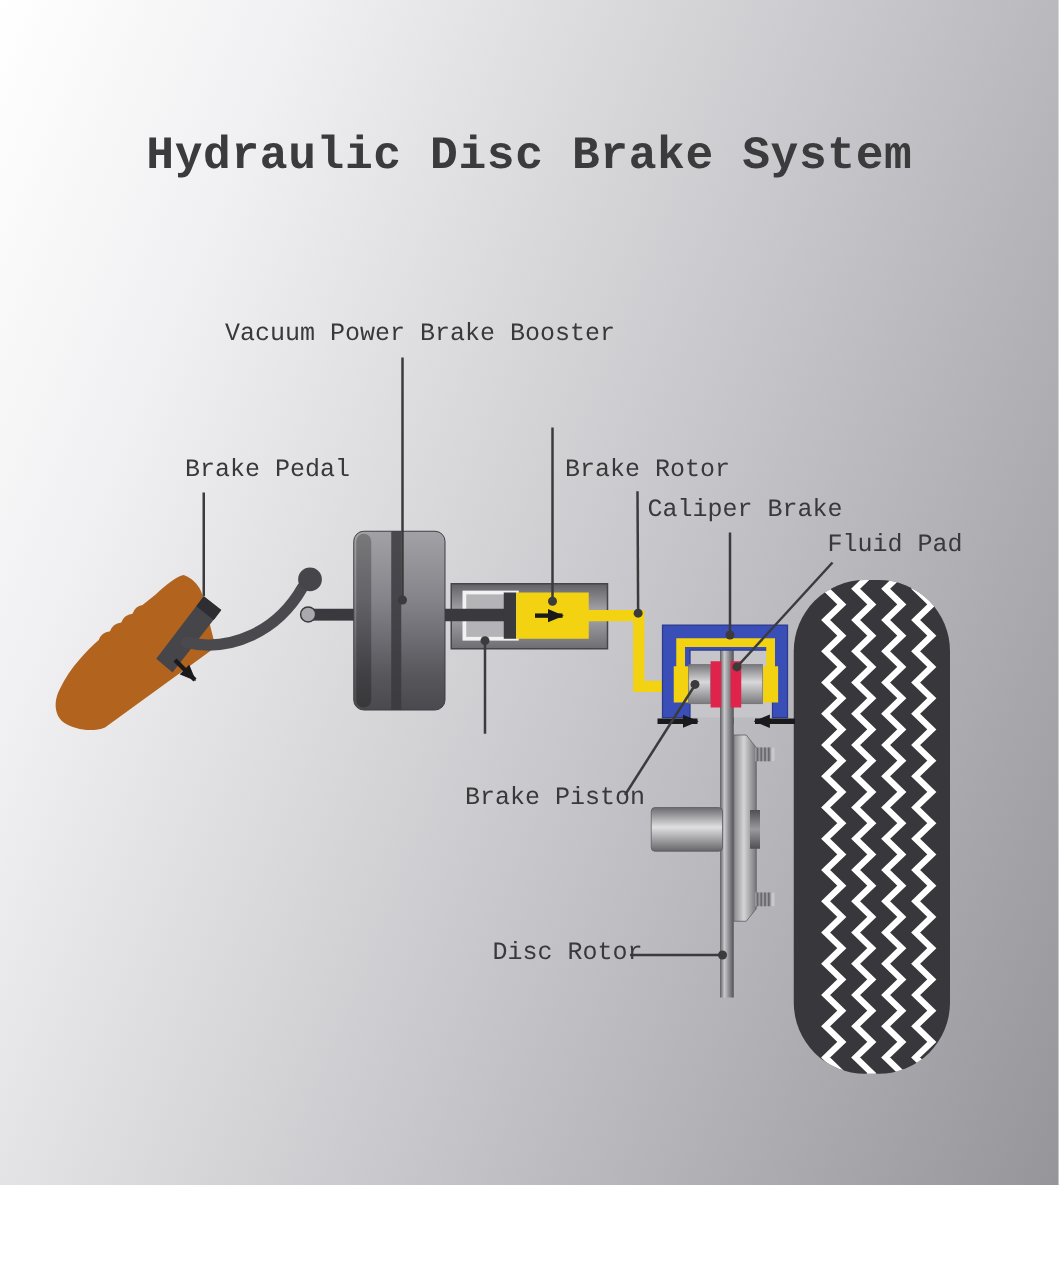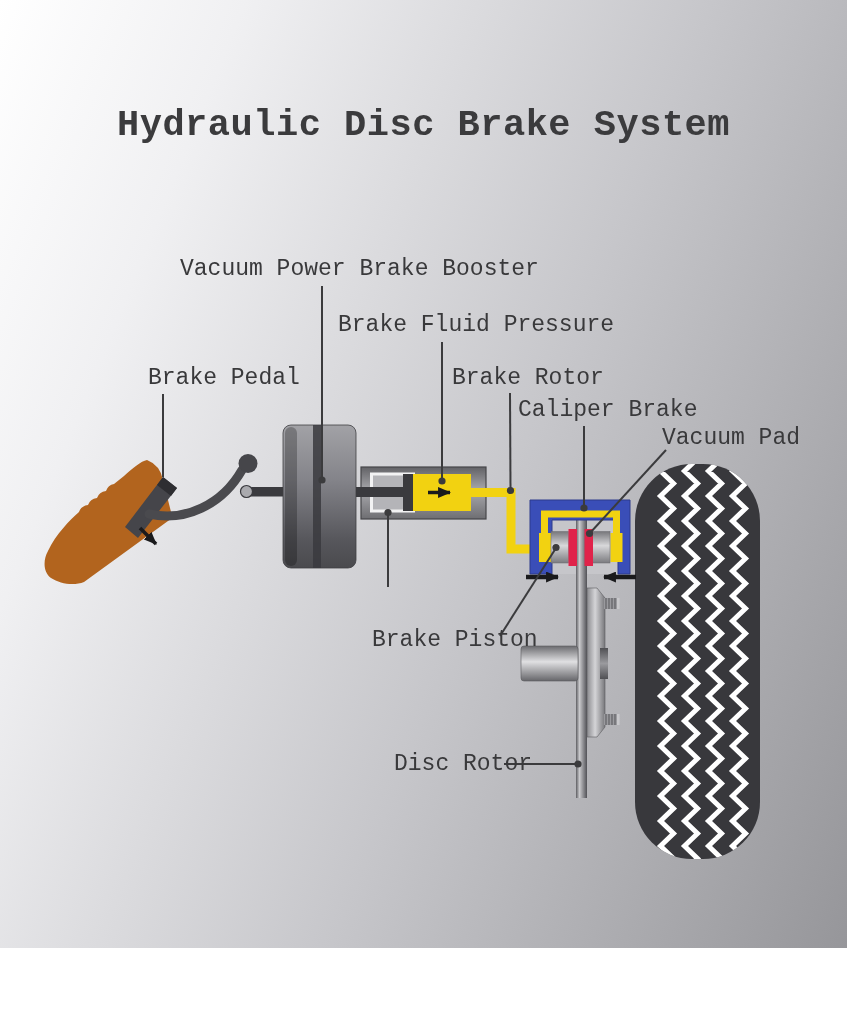--- a/index.html
+++ b/index.html
@@ -12,21 +12,21 @@
     color:#39393b;
   }
   .title{
     position:absolute;left:0;right:0;top:104px;
     text-align:center;
     font-size:37px;font-weight:700;color:#3b3b3d;
     letter-spacing:.5px;white-space:nowrap;
   }
   .lbl{
     position:absolute;
-    font-size:23px;line-height:1.05;color:#39393b;
+    font-size:20px;line-height:1.05;color:#39393b;
     white-space:nowrap;
     text-align:center;
   }
   .lbl-booster{left:180px;top:257px;}
   .lbl-fluid{left:338px;top:313px;}
   .lbl-pedal{left:108px;top:366px;margin-left:40px;}
   .lbl-tube{left:452px;top:366px;}
   .lbl-caliper{left:518px;top:398px;}
   .lbl-pad{left:662px;top:426px;}
   .lbl-master{left:281px;top:590px;}
@@ -177,20 +177,19 @@
       <circle cx="589.5" cy="533.5" r="3.6"></circle>
         <circle cx="388" cy="512.5" r="3.6"></circle>
       <circle cx="556" cy="547.5" r="3.6"></circle>
         <circle cx="578" cy="764" r="3.6"></circle>
     </g>
   </svg>
 
   <div class="title">Hydraulic Disc Brake System</div>
 
   <div class="lbl lbl-booster">Vacuum Power Brake Booster</div>
-  <div class="lbl lbl-fluid">Brake Fluid Pressure</div>
   <div class="lbl lbl-pedal">Brake Pedal</div>
   <div class="lbl lbl-tube">Brake Rotor</div>
   <div class="lbl lbl-caliper">Caliper Brake</div>
-  <div class="lbl lbl-pad">Vacuum Pad</div>
+  <div class="lbl lbl-pad">Fluid Pad</div>
   <div class="lbl lbl-piston">Brake Piston</div>
   <div class="lbl lbl-rotor">Disc Rotor</div>
 </div>
 
 </body></html>

